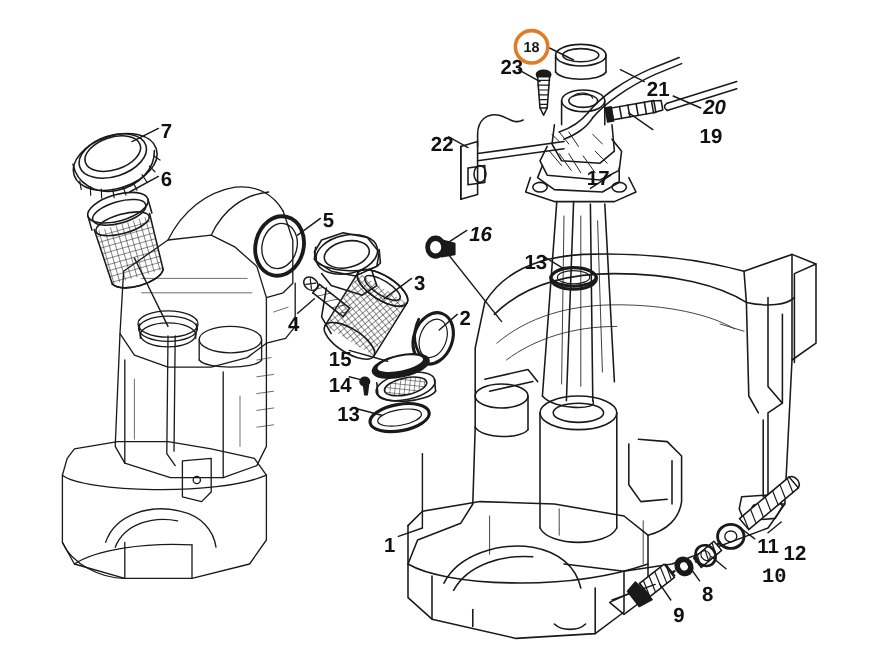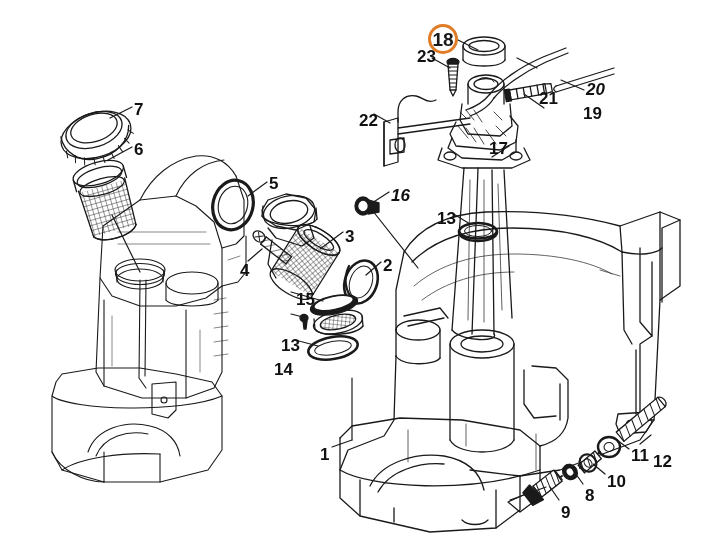--- a/index.html
+++ b/index.html
@@ -39,21 +39,21 @@
     border-radius: 50%;
     border: 3px solid #E07B26;
     background: #ffffff;
     box-sizing: border-box;
     display: flex;
     align-items: center;
     justify-content: center;
   }
   .callout-highlight .hl-text {
     font-family: "Liberation Sans", sans-serif;
-    font-size: 19px;
+    font-size: 12px;
     font-weight: bold;
     color: #1a1a1a;
     line-height: 1;
   }
 </style>
 </head>
 <body>
 
 <div id="diagram-root">
 
@@ -440,32 +440,32 @@
   <div id="callout-layer">
       <div class="callout-label" style="left: 320px; top: 446px;">1</div>
       <div class="callout-label" style="left: 383px; top: 257px;">2</div>
       <div class="callout-label" style="left: 345px; top: 228px;">3</div>
       <div class="callout-label" style="left: 240px; top: 262px;">4</div>
       <div class="callout-label" style="left: 269px; top: 175px;">5</div>
       <div class="callout-label" style="left: 134px; top: 141px;">6</div>
       <div class="callout-label" style="left: 134px; top: 101px;">7</div>
       <div class="callout-label" style="left: 585px; top: 487px;">8</div>
       <div class="callout-label" style="left: 561px; top: 504px;">9</div>
-      <div class="callout-label" style="left: 607px; top: 473px;">10</div>
+      <div class="callout-label" style="left: 635px; top: 473px; font-family: Liberation Mono, monospace;">10</div>
       <div class="callout-label" style="left: 631px; top: 447px;">11</div>
       <div class="callout-label" style="left: 653px; top: 409px; margin-top: 44px;">12</div>
       <div class="callout-label" style="left: 281px; top: 337px;">13</div>
-      <div class="callout-label" style="left: 274px; top: 313px; margin-top: 48px;">14</div>
-      <div class="callout-label" style="left: 274px; top: 291px; margin-left: 22px;">15</div>
+      <div class="callout-label" style="left: 274px; top: 313px;">14</div>
+      <div class="callout-label" style="left: 274px; top: 291px;">15</div>
       <div class="callout-label" style="left: 437px; top: 210px;">13</div>
       <div class="callout-label" style="left: 391px; top: 187px; font-style: italic;">16</div>
       <div class="callout-label" style="left: 489px; top: 140px;">17</div>
       <div class="callout-label" style="left: 546px; top: 105px; margin-left: 37px;">19</div>
       <div class="callout-label" style="left: 586px; top: 81px; font-style: italic;">20</div>
-      <div class="callout-label" style="left: 539px; top: 66px; margin-top: 24px;">21</div>
+      <div class="callout-label" style="left: 539px; top: 66px;">21</div>
       <div class="callout-label" style="left: 359px; top: 112px;">22</div>
       <div class="callout-label" style="left: 417px; top: 48px;">23</div>
     </div>
 
   <div class="callout-highlight" id="hl-18" style="left: 428px; top: 24px; border-color: rgb(224, 123, 38);">
     <span class="hl-text">18</span>
   </div>
 
 </div>
 

